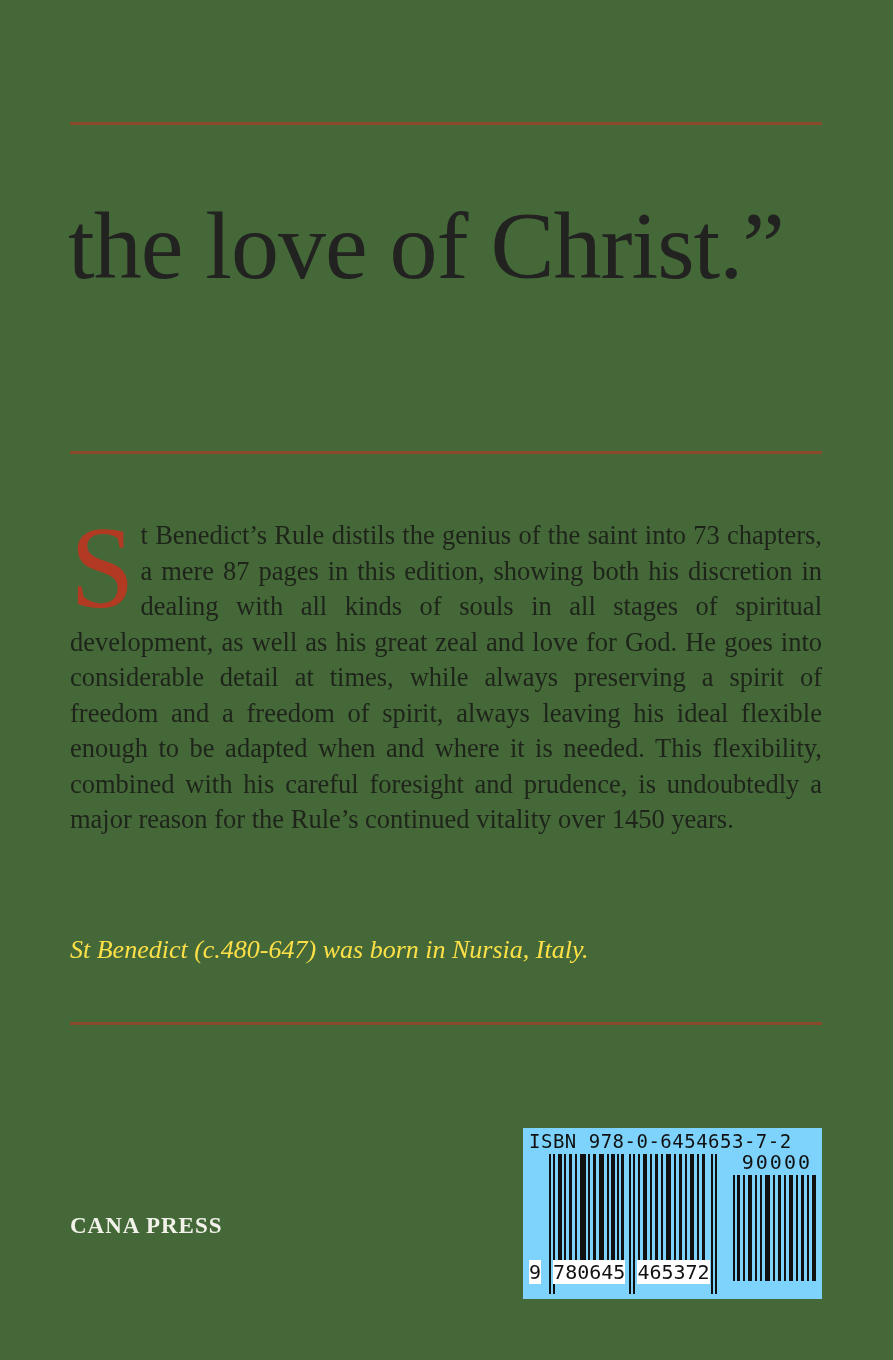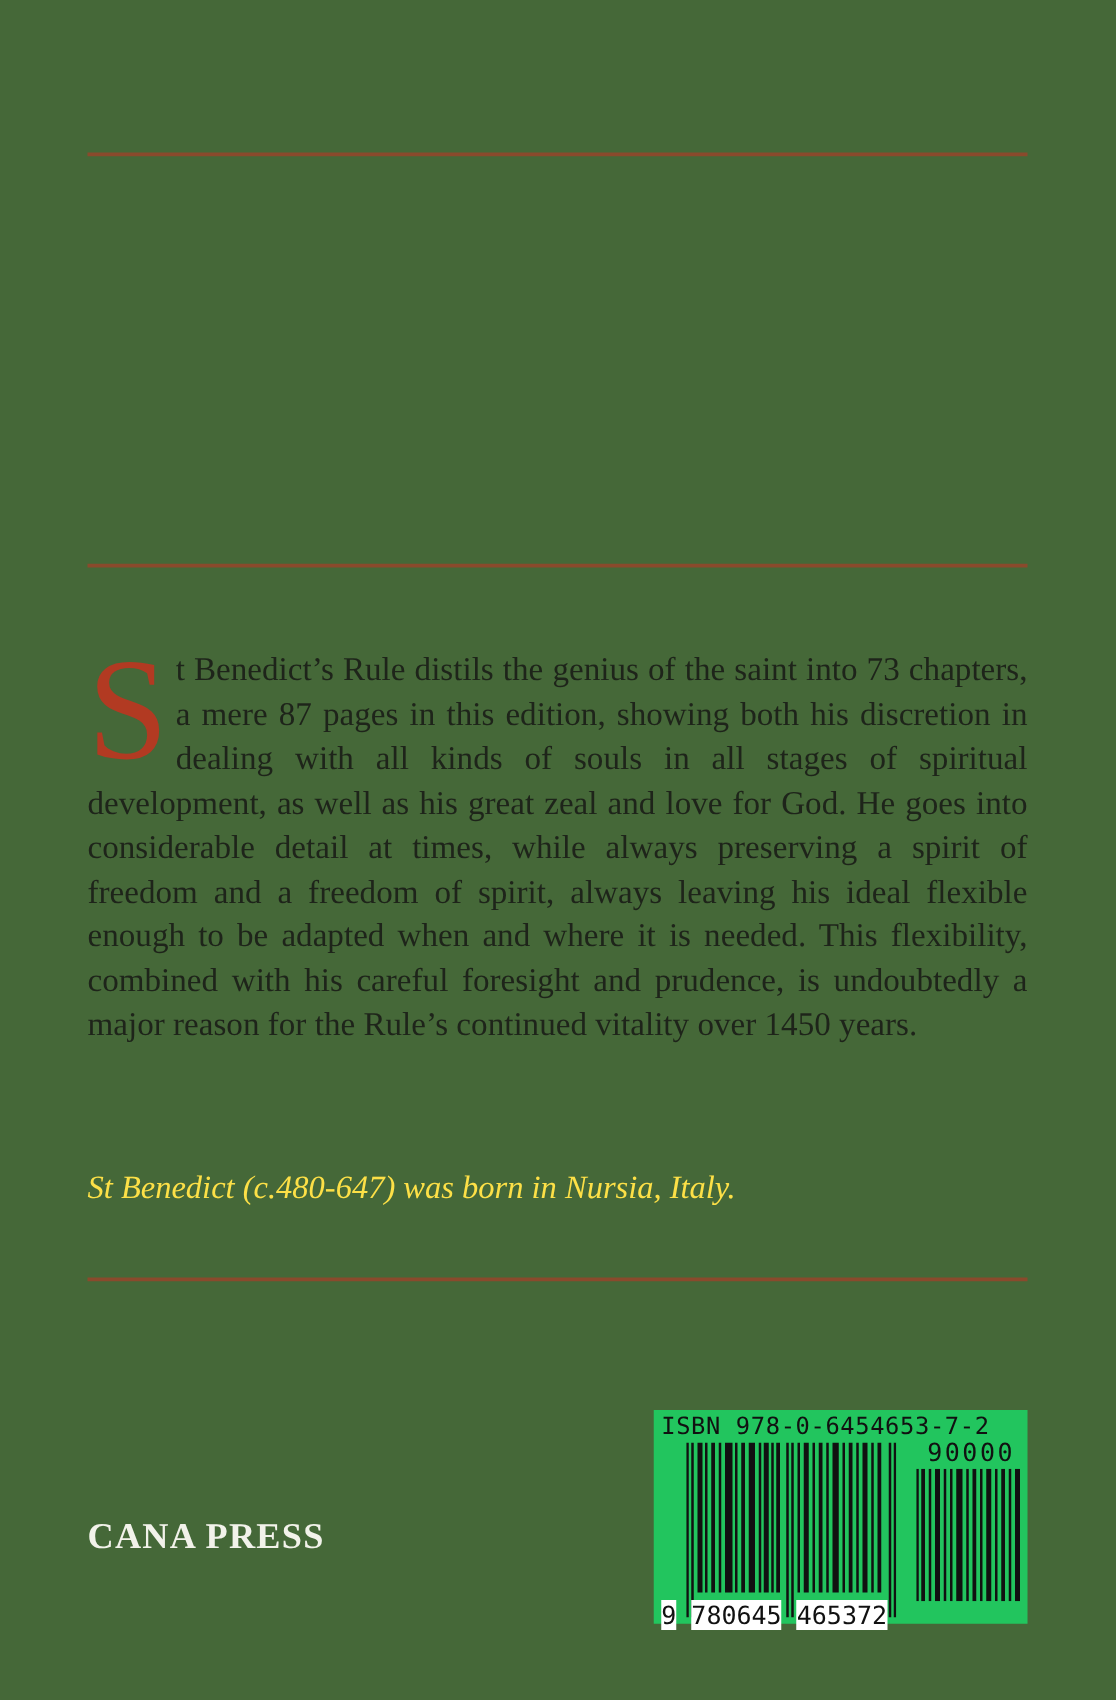--- a/index.html
+++ b/index.html
@@ -50,29 +50,29 @@
       font-family: "Liberation Serif", serif;
       font-style: italic;
       font-size: 26px;
       color: #fde047;
     }
     .publisher {
       position: absolute;
       left: 70px; top: 1213px;
       font-family: "Liberation Serif", serif;
       font-weight: bold;
-      font-size: 29px;
+      font-size: 23px;
       letter-spacing: 1px;
       color: #f2f2ea;
     }
     .barcode-box {
       position: absolute;
       left: 523px; top: 1128px;
       width: 299px; height: 171px;
-      background: #22c55e;
+      background: #7dd3fc;
     }
     .isbn-line {
       position: absolute;
       left: 6px; top: 2px;
       font-family: "DejaVu Sans Mono", "Liberation Mono", monospace;
       font-size: 19px;
       letter-spacing: 0.5px;
       color: #111;
       white-space: nowrap;
     }
@@ -89,35 +89,36 @@
       left: 26px; top: 26px;
       width: 168px; height: 140px;
     }
     .bars-addon {
       position: absolute;
       left: 210px; top: 47px;
       width: 84px; height: 106px;
     }
     .ean-digits {
       position: absolute;
-      left: 6px; top: 152px;
+      left: 6px; top: 132px;
       font-family: "DejaVu Sans Mono", "Liberation Mono", monospace;
       font-size: 20px;
       color: #111;
       white-space: nowrap;
       background: transparent;
     }
     .ean-digits span { background: #fff; }
   </style>
 </head>
 <body>
 
 <div class="rule" style="top:122px;"></div>
 
 <div class="quote">
+  <div>the love of Christ.”</div>
 </div>
 
 <div class="rule" style="top:451px;"></div>
 
 <div class="blurb">
   <span class="dropcap">S</span><span>t Benedict’s Rule distils the genius of the saint into 73 chapters, a mere 87 pages in this edition, showing both his discretion in dealing with all kinds of souls in all stages of spiritual development, as well as his great zeal and love for God. He goes into considerable detail at times, while always preserving a spirit of freedom and a freedom of spirit, always leaving his ideal flexible enough to be adapted when and where it is needed. This flexibility, combined with his careful foresight and prudence, is undoubtedly a major reason for the Rule’s continued vitality over 1450 years.</span>
 </div>
 
 <div class="bio">St Benedict (c.480-647) was born in Nursia, Italy.</div>
 

